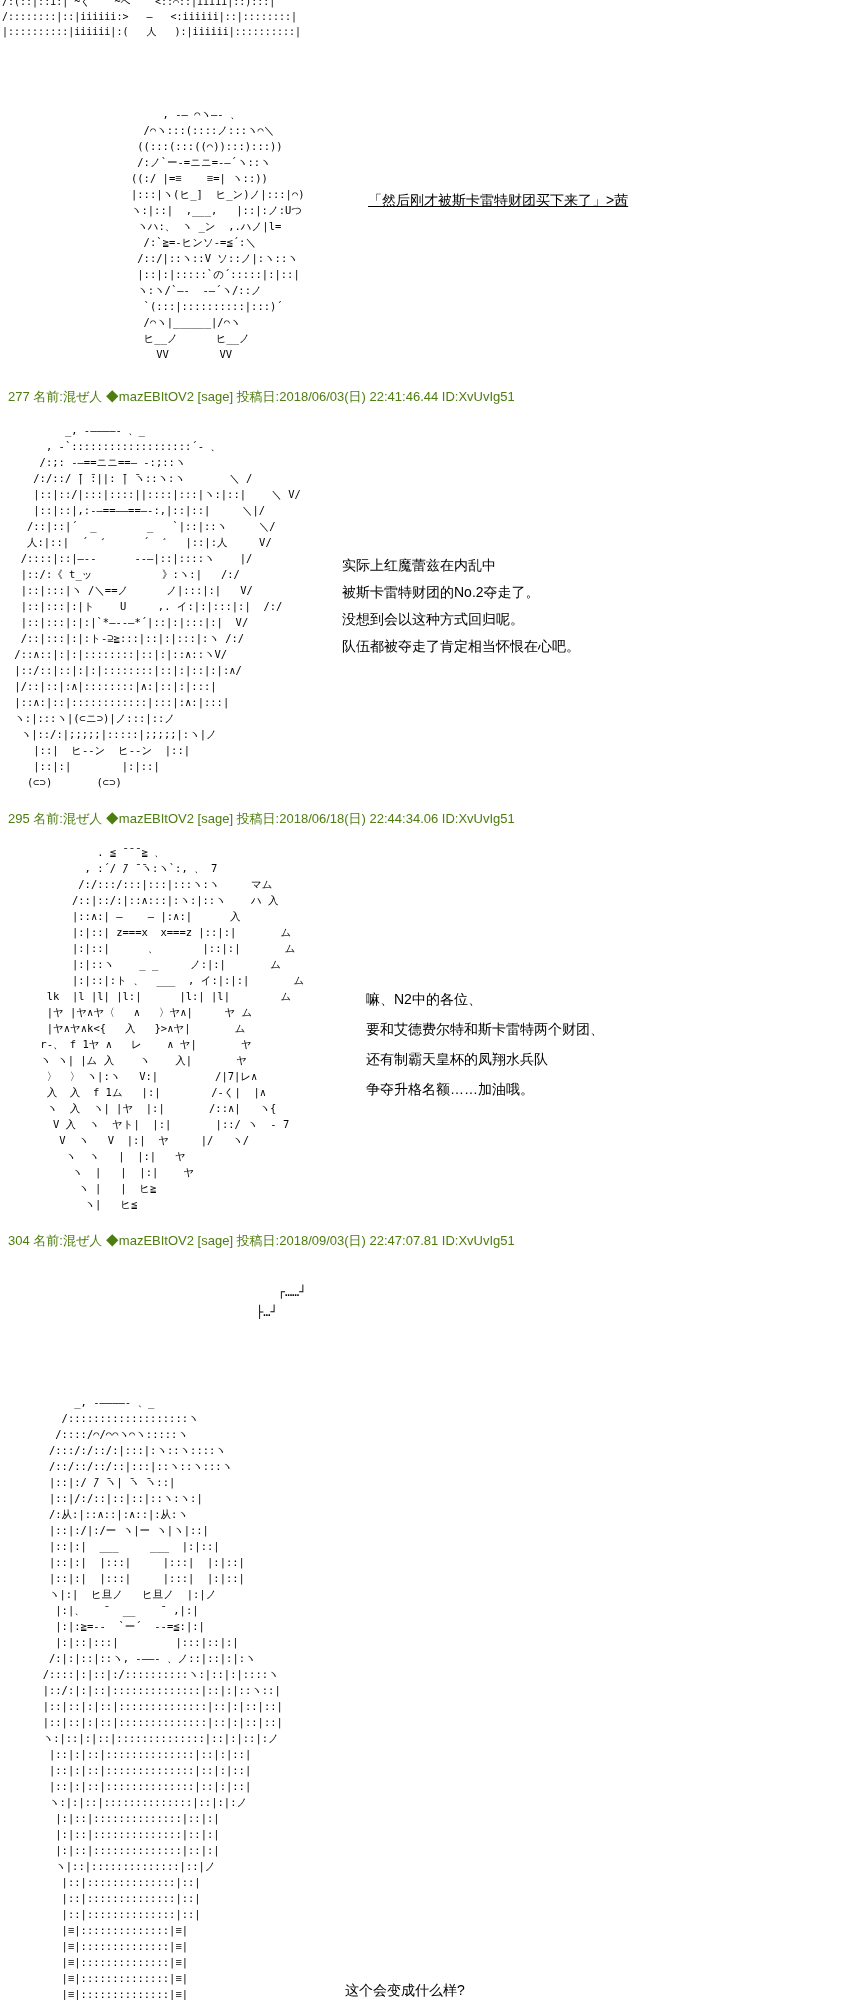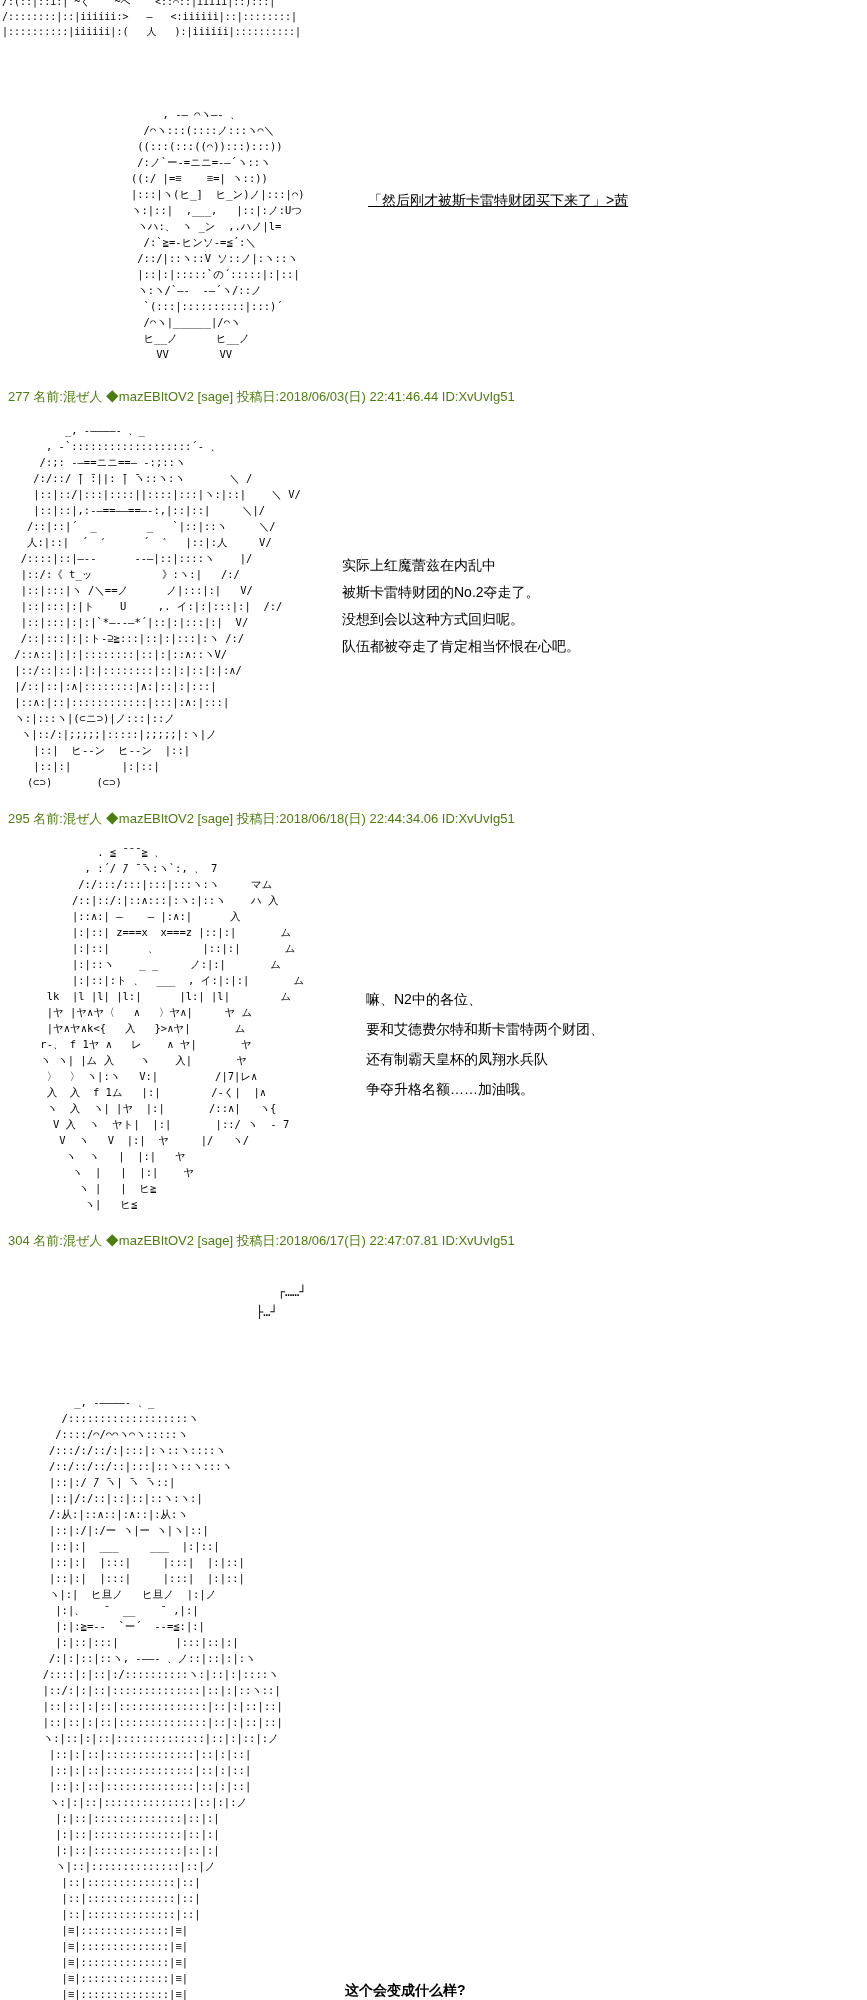--- a/index.html
+++ b/index.html
@@ -38,21 +38,21 @@
   .dlg-1   { left: 368px; top: 192px; text-decoration: underline; }
   .hdr-277 { left: 8px;   top: 388px; }
   .aa-2    { left: 8px;   top: 422px;  font-size: 10.5px; line-height: 16px; }
   .dlg-2   { left: 342px; top: 552px;  line-height: 27px; }
   .hdr-295 { left: 8px;   top: 810px; }
   .aa-3    { left: 34px;  top: 844px;  font-size: 10.5px; line-height: 16px; }
   .dlg-3   { left: 366px; top: 984px;  line-height: 30px; }
   .hdr-304 { left: 8px;   top: 1232px; }
   .aa-conn { left: 256px; top: 1282px; font-size: 12px;   line-height: 20px; }
   .aa-4    { left: 30px;  top: 1394px; font-size: 10.5px; line-height: 16px; }
-  .dlg-4   { left: 345px; top: 1982px; font-weight: bold; }
+  .dlg-4   { left: 345px; top: 1982px; }
 </style>
 </head>
 <body>
 
 <div id="thread">
 
   <pre class="aa aa-top">/:(::|::i:| ̄~く    ~ヘ    &lt;::⌒::|iiiii|::):::|
 /::::::::|::|iiiiii:&gt;   ―   &lt;:iiiiii|::|::::::::|
 |::::::::::|iiiiii|:(   人   ):|iiiiii|::::::::::|</pre>
 
@@ -125,21 +125,21 @@
     V  ヽ   V  |:|  ヤ     |/   ヽ/
      ヽ  ヽ   |  |:|   ヤ
       ヽ  |   |  |:|    ヤ
        ヽ |   |  ヒ≧
         ヽ|   ヒ≦</pre>
   <div class="dialogue dlg-3">嘛、N2中的各位、
 要和艾德费尔特和斯卡雷特两个财团、
 还有制霸天皇杯的凤翔水兵队
 争夺升格名额……加油哦。</div>
 
-  <div class="header hdr-304">304 名前:混ぜ人 ◆mazEBItOV2 [sage] 投稿日:2018/06/17(日) 22:47:07.81 ID:XvUvIg51</div>
+  <div class="header hdr-304">304 名前:混ぜ人 ◆mazEBItOV2 [sage] 投稿日:2018/09/03(日) 22:47:07.81 ID:XvUvIg51</div>
   <pre class="aa aa-conn">   ┌……┘
 ├…┘</pre>
   <pre class="aa aa-4">       _, -――――- 、_
      /:::::::::::::::::::ヽ
     /::::/⌒/⌒⌒ヽ⌒ヽ:::::ヽ
    /:::/:/::/:|:::|:ヽ::ヽ::::ヽ
    /::/::/::/::|:::|::ヽ::ヽ:::ヽ
    |::|:/ ̄/ ̄ヽ| ̄ヽ ̄ヽ::|
    |::|/:/::|::|::|::ヽ:ヽ:|
    /:从:|::∧::|:∧::|:从:ヽ

